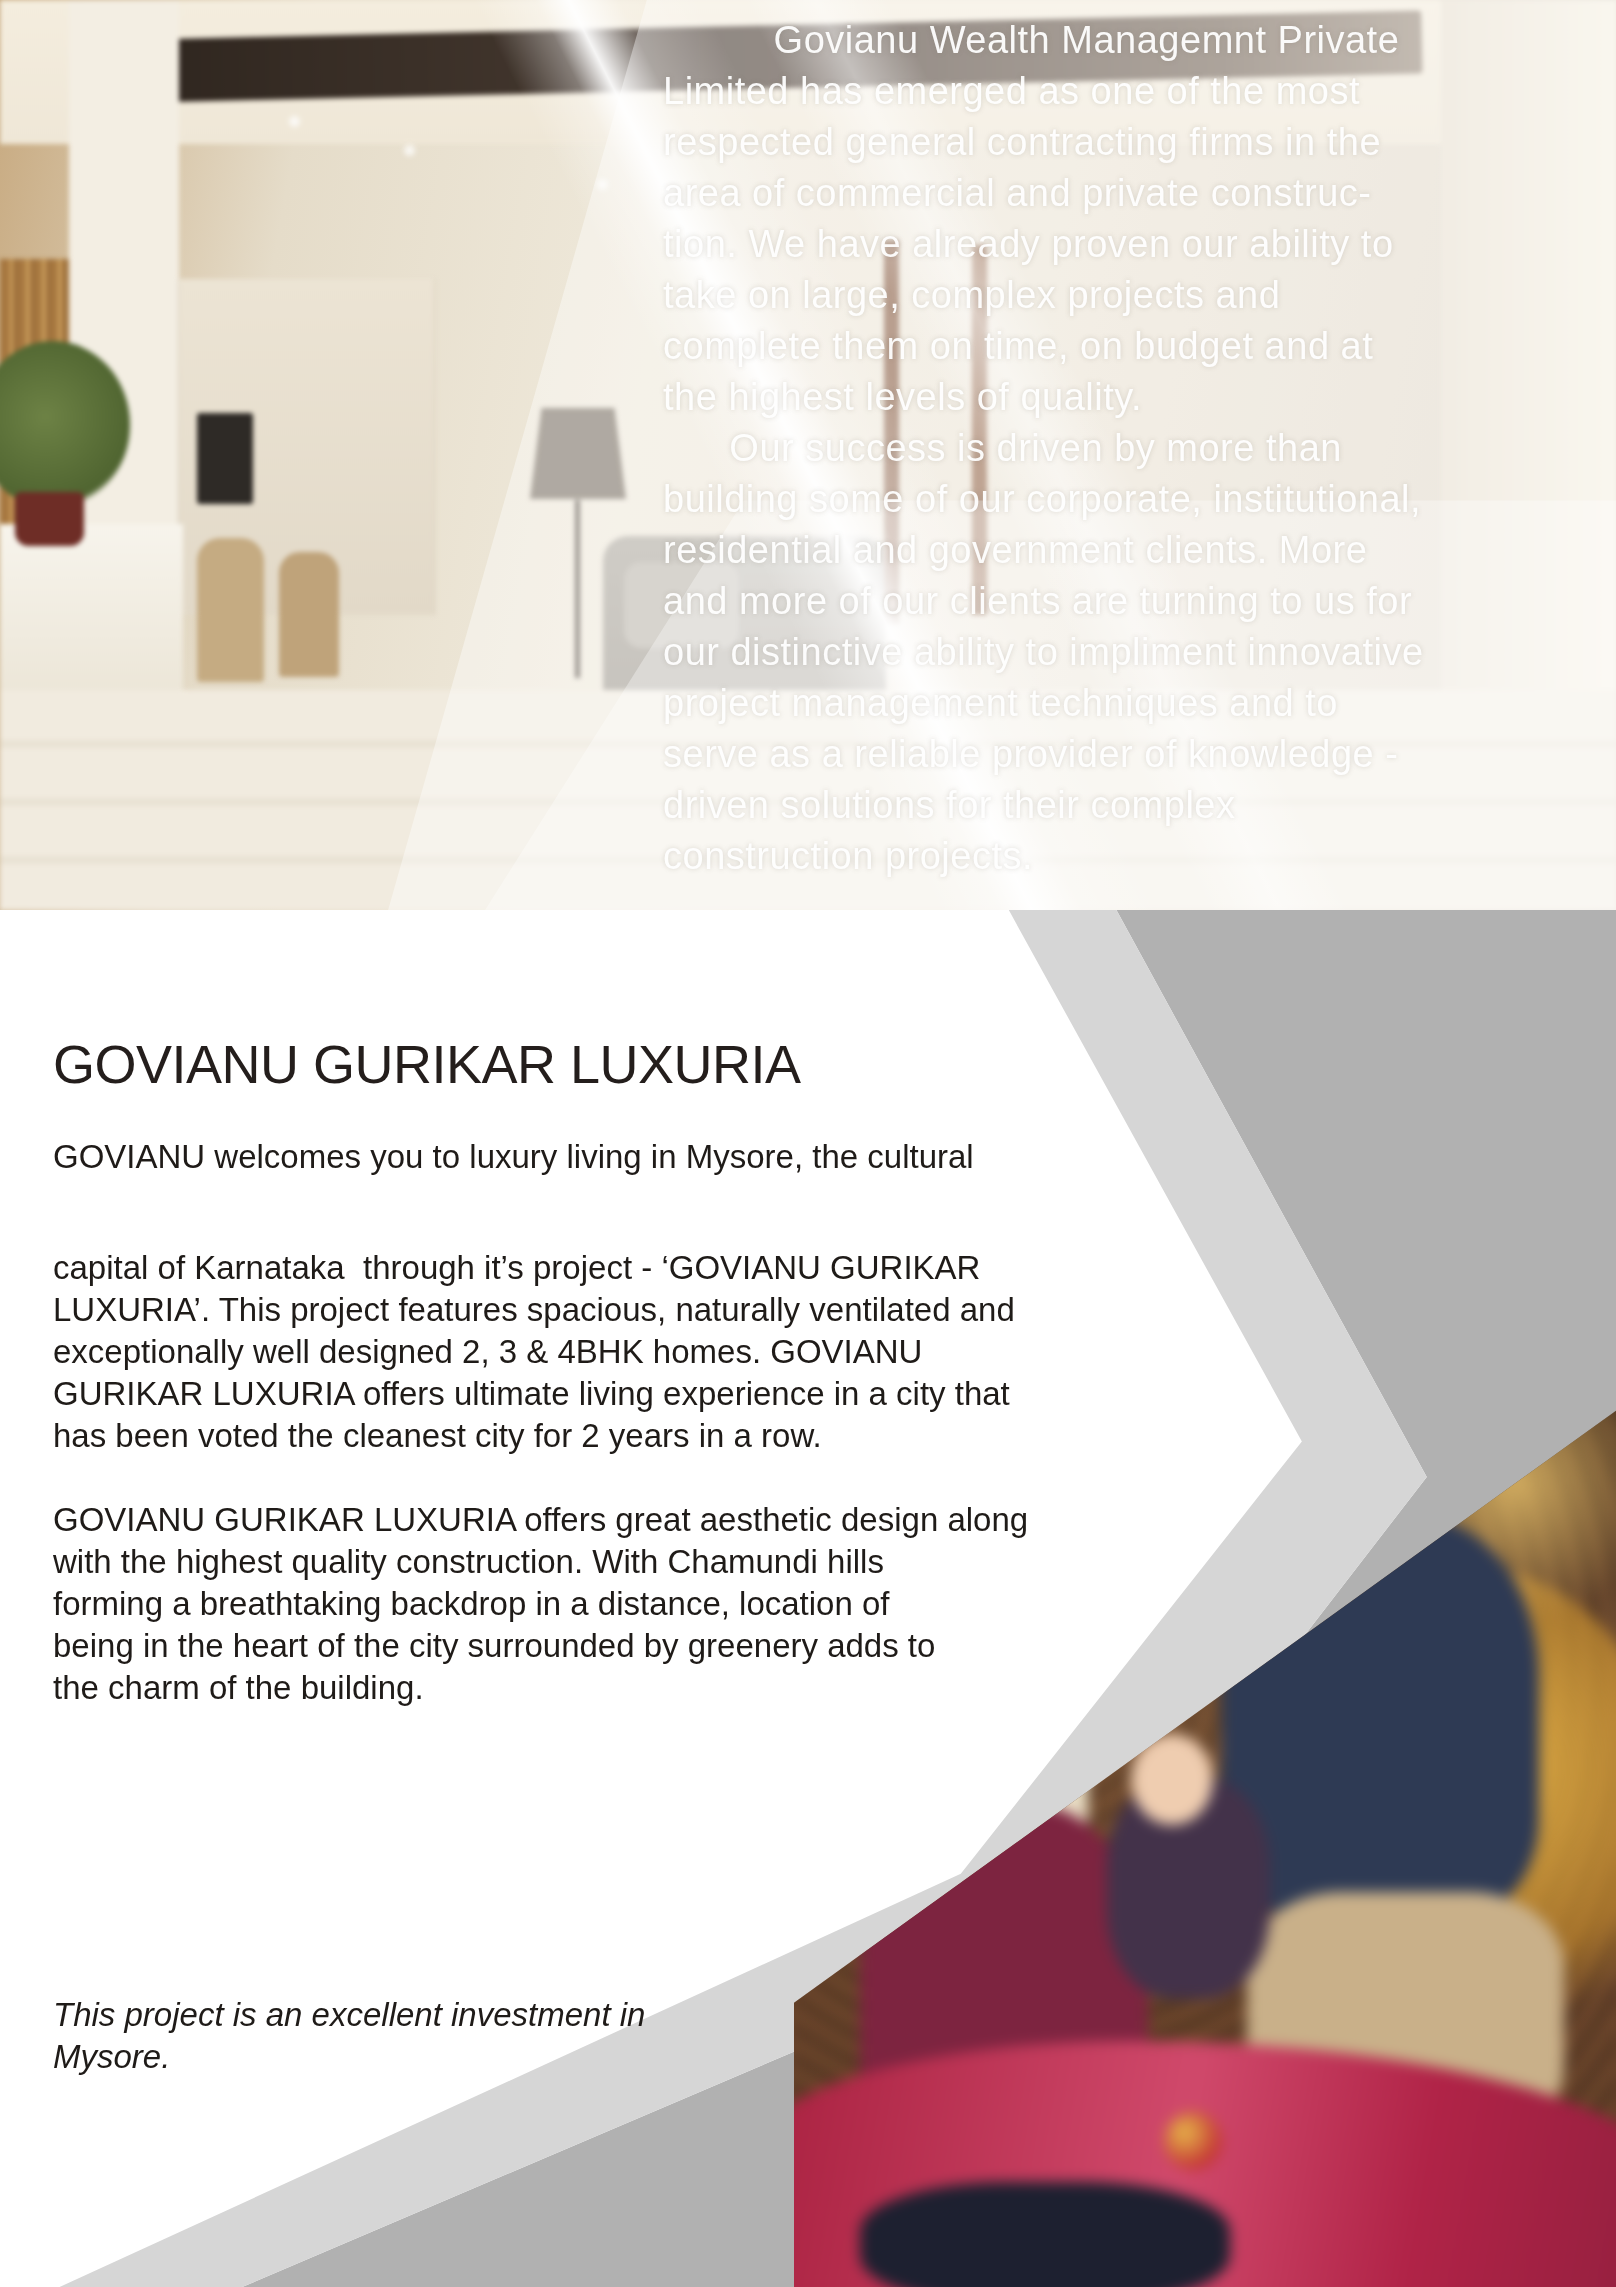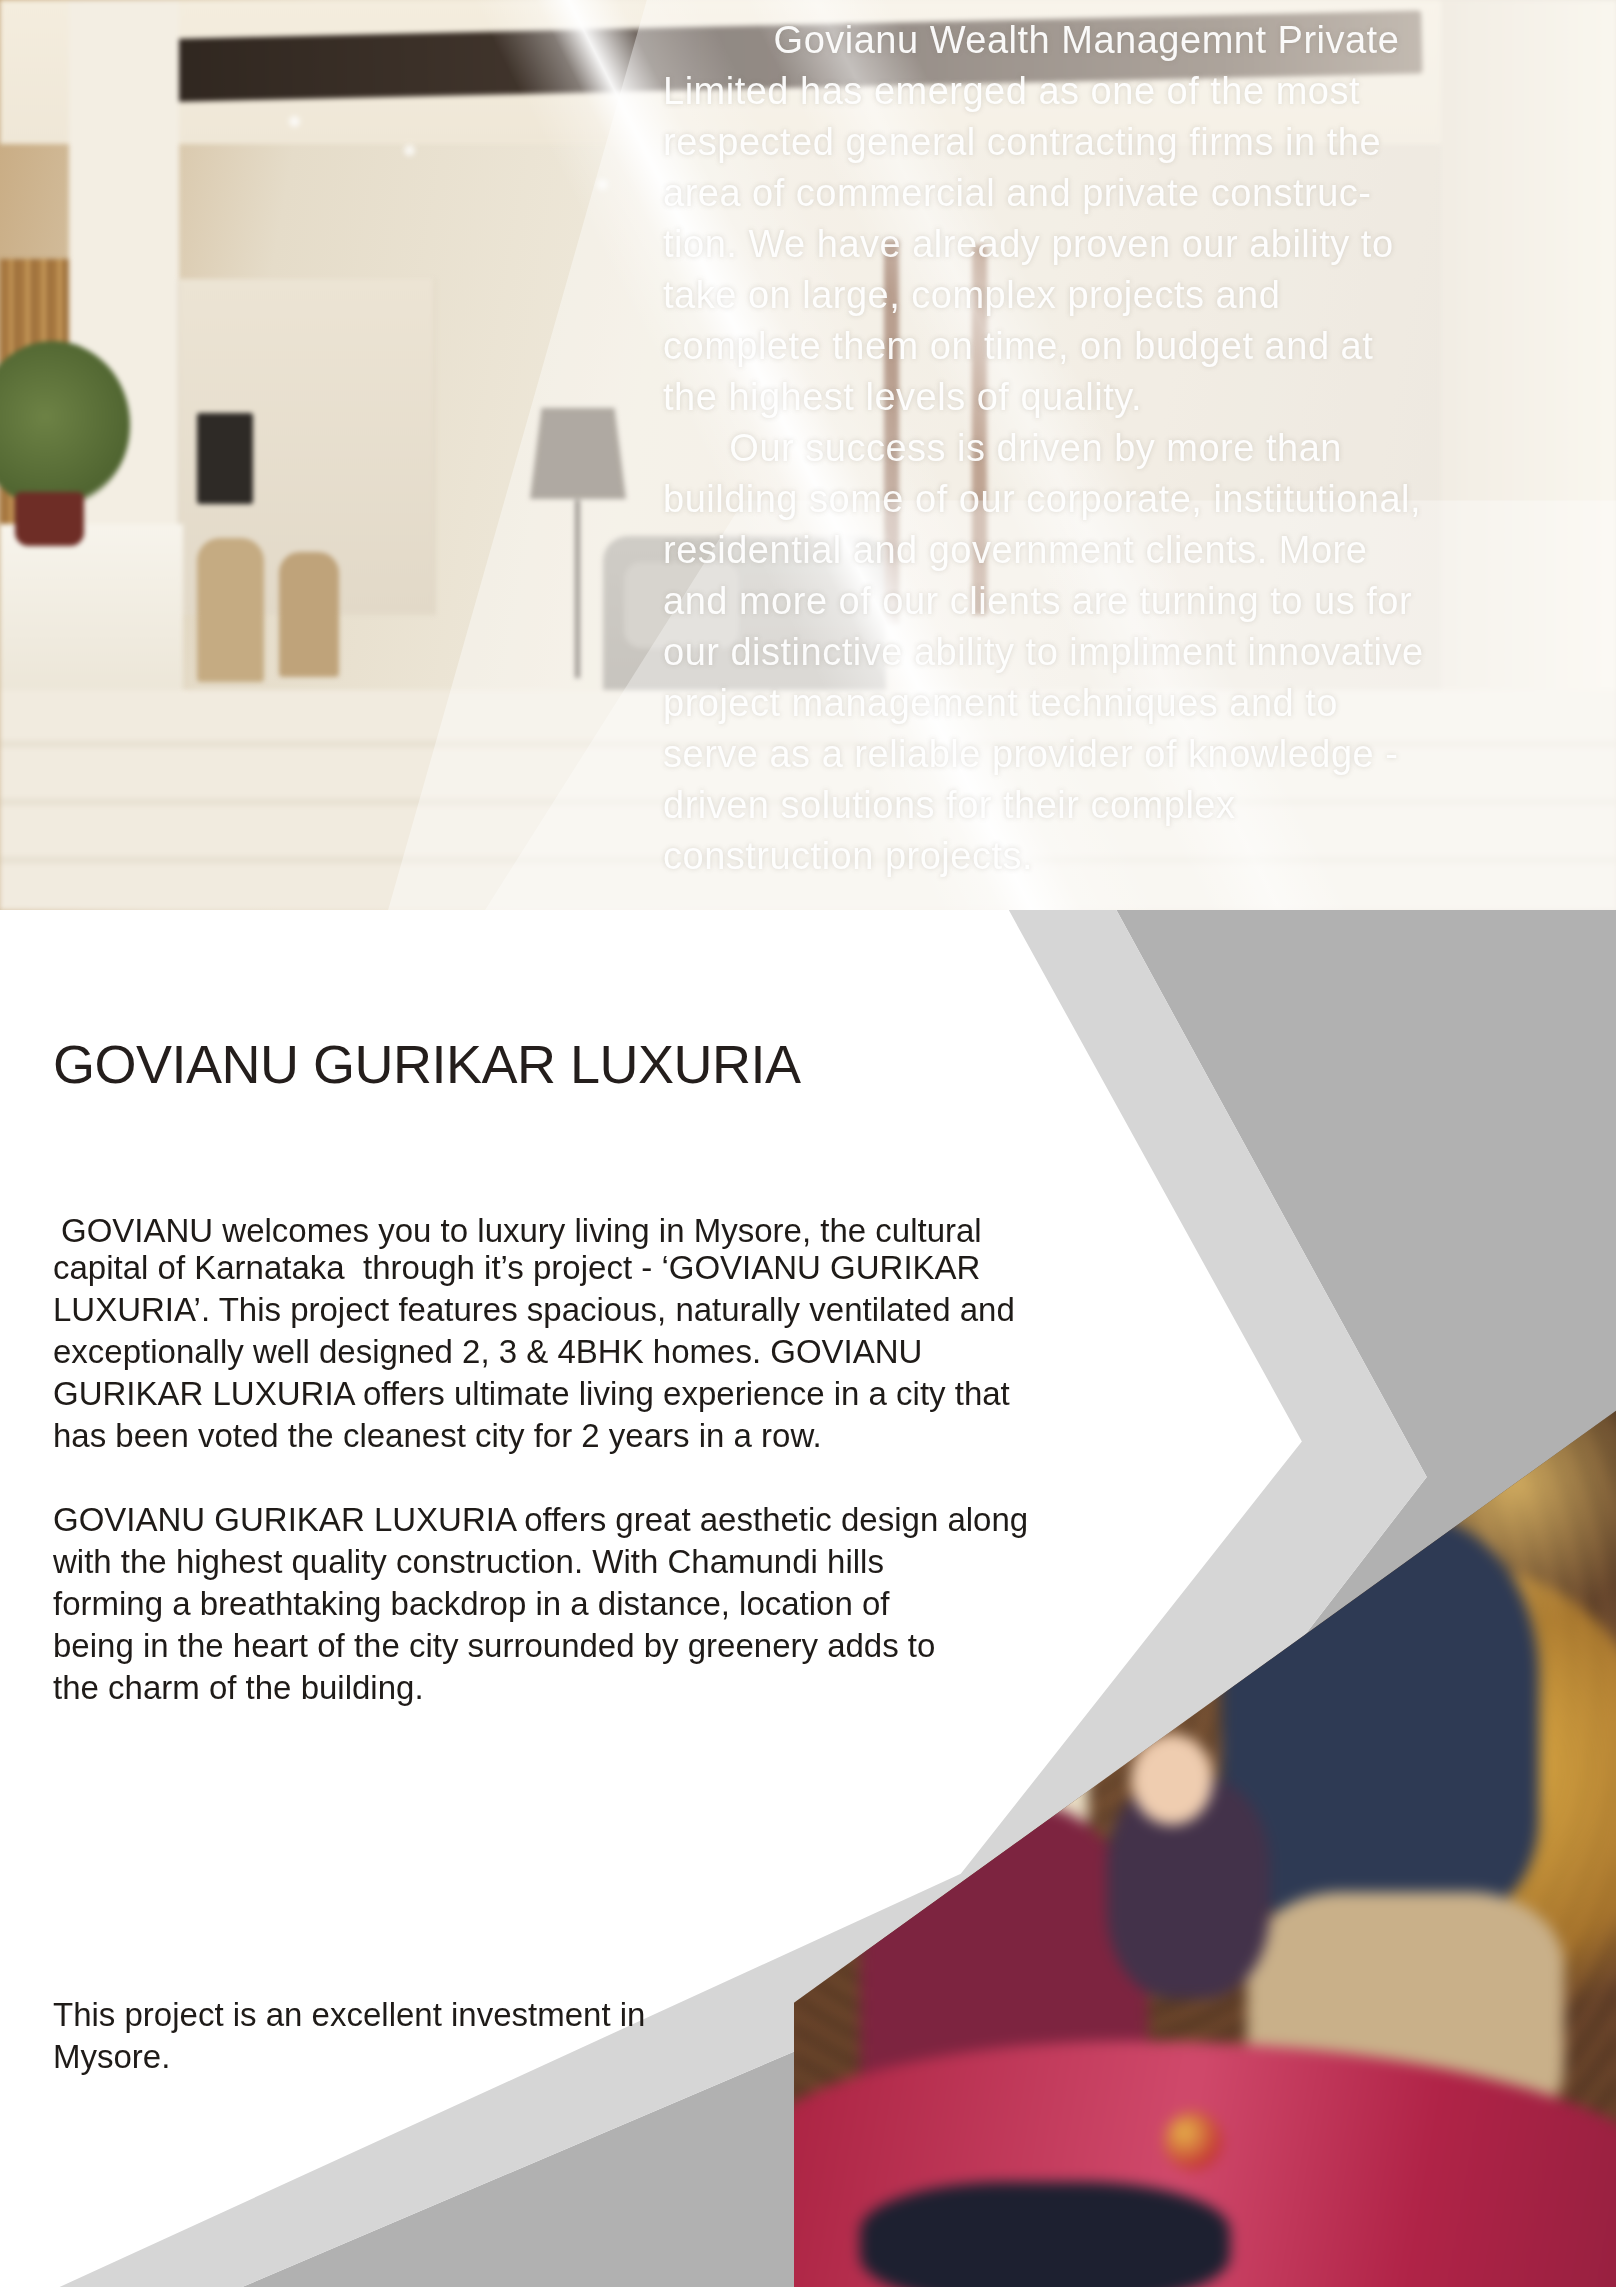--- a/index.html
+++ b/index.html
@@ -88,25 +88,25 @@
   .blanket { position:absolute; left:-5%; top:72%; width:115%; height:32%; border-radius:40% 60% 0 0;
             background:linear-gradient(100deg,#a8203f,#d0496b 45%,#b02347 70%,#8e1f3d); }
   .blanket-dark { position:absolute; left:8%; top:88%; width:45%; height:14%; background:#1d2030; border-radius:40%; }
   .apple { position:absolute; left:45%; top:80%; width:58px; height:58px; border-radius:50%;
             background:radial-gradient(circle at 35% 35%,#e8b84b,#c23333 70%); }
   
   .title { position:absolute; left:53px; top:997px; z-index:3;
            font-size:54px; letter-spacing:-0.5px; color:#241e1c; font-weight:normal; }
   .copy { position:absolute; left:53px; z-index:3; font-size:33px; line-height:42px;
            color:#1f1b18; white-space:pre-wrap; }
-  .p1a { top:1210px;margin-left:8px; }
+  .p1a { top:1136px; }
   .p1b { top:1247px; }
   .p2  { top:1499px; }
   .p3  { top:1752px; }
-  .p4  { top:1994px; }
+  .p4  { top:1994px;font-style:italic; }
 </style>
 </head>
 <body>
 
 <div class="page">
 
   <div class="hero">
     <div class="art">
       <div class="ceiling"></div>
       <div class="ceiling-recess"></div>

